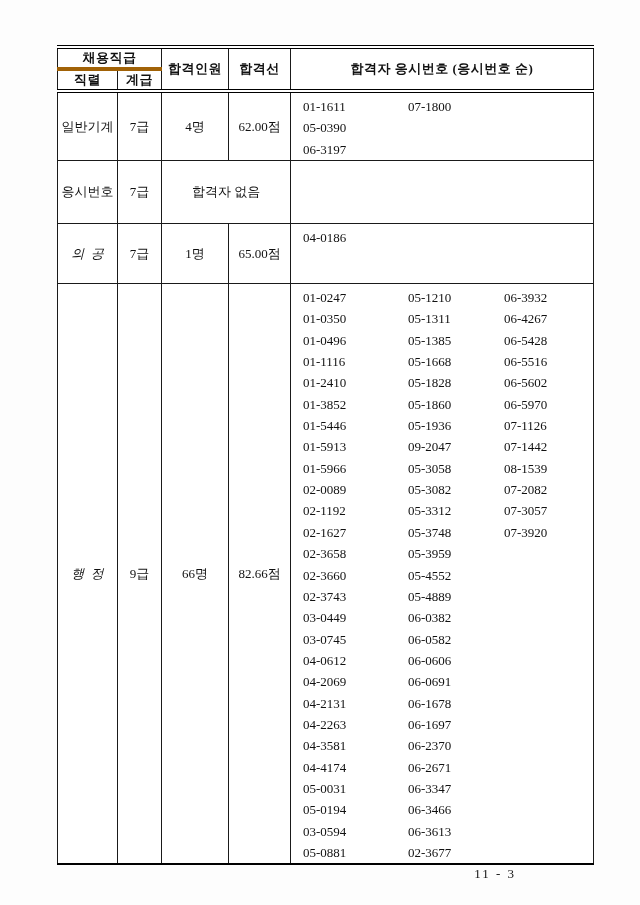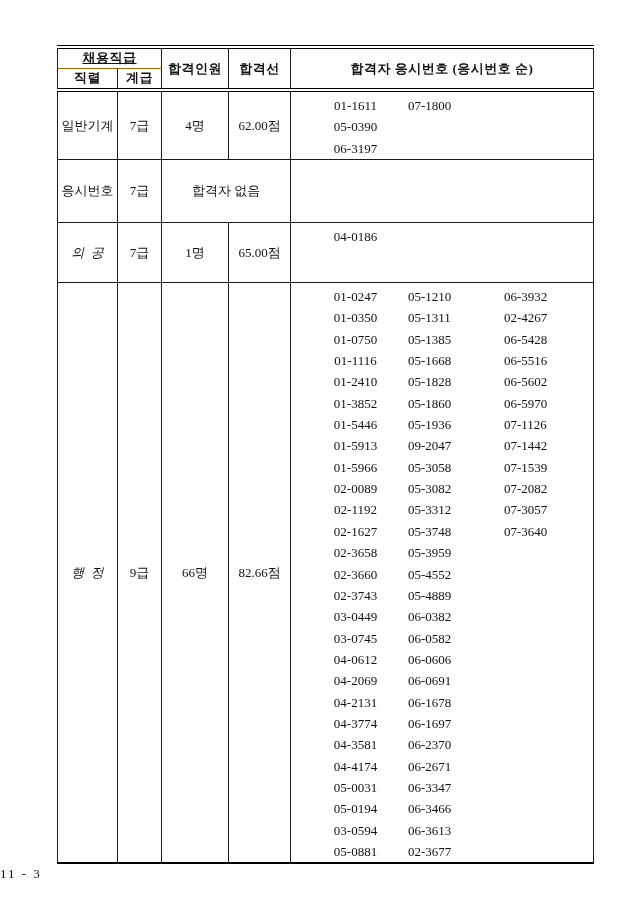--- a/index.html
+++ b/index.html
@@ -40,49 +40,49 @@
     text-align: center;
     background: #fff;
   }
   thead th {
     font-weight: bold;
     letter-spacing: 0.5px;
   }
   thead tr.h1 { height: 21px; }
   thead tr.h2 { height: 22px; }
   thead th[rowspan], thead tr.h2 th { border-bottom: 4px double #000; }
-  thead th.rank-span { border-bottom: 1px solid #a16207; text-decoration: underline; }
+  thead th.rank-span { border-bottom: 4px solid #a16207; }
 
   tbody tr:nth-child(1) { height: 63px; }
   tbody tr:nth-child(2) { height: 63px; }
   tbody tr:nth-child(3) { height: 60px; }
   tbody tr:nth-child(4) { height: 577px; }
 
   td.spread { letter-spacing: 0.5em; padding-left: 0.5em; font-style: italic; }
 
   td.nums { vertical-align: top; text-align: left; }
   .numgrid {
     display: flex;
     padding: 3px 0 0 12px;
   }
   .numcol { display: block; }
-  .numcol-1 { width: 105px; text-align: center; }
+  .numcol-1 { width: 105px; }
   .numcol-2 { width: 96px; }
   .numcol-3 { flex: 1; }
   .num {
     height: 21.35px;
     line-height: 21.35px;
     font-size: 13px;
     white-space: nowrap;
   }
   .page-footer {
     position: absolute;
     left: 0; top: 866px;
     width: 516px;
-    text-align: left;
+    text-align: right;
     font-size: 13px;
     letter-spacing: 2px;
   }
 </style>
 </head>
 <body>
 
 <div class="page">
 
   <table class="results">
@@ -155,39 +155,39 @@
         <tr>
           <td class="spread">행정</td>
           <td>9급</td>
           <td>66명</td>
           <td>82.66점</td>
           <td class="nums">
             <div class="numgrid">
               <div class="numcol numcol-1">
                 <div class="num">01-0247</div>
                 <div class="num">01-0350</div>
-                <div class="num">01-0750</div>
+                <div class="num">01-0496</div>
                 <div class="num">01-1116</div>
                 <div class="num">01-2410</div>
                 <div class="num">01-3852</div>
                 <div class="num">01-5446</div>
                 <div class="num">01-5913</div>
                 <div class="num">01-5966</div>
                 <div class="num">02-0089</div>
                 <div class="num">02-1192</div>
                 <div class="num">02-1627</div>
                 <div class="num">02-3658</div>
                 <div class="num">02-3660</div>
                 <div class="num">02-3743</div>
                 <div class="num">03-0449</div>
                 <div class="num">03-0745</div>
                 <div class="num">04-0612</div>
                 <div class="num">04-2069</div>
                 <div class="num">04-2131</div>
-                <div class="num">04-3774</div>
+                <div class="num">04-2263</div>
                 <div class="num">04-3581</div>
                 <div class="num">04-4174</div>
                 <div class="num">05-0031</div>
                 <div class="num">05-0194</div>
                 <div class="num">03-0594</div>
                 <div class="num">05-0881</div>
               </div>
               <div class="numcol numcol-2">
                 <div class="num">05-1210</div>
                 <div class="num">05-1311</div>
@@ -212,31 +212,31 @@
                 <div class="num">06-1697</div>
                 <div class="num">06-2370</div>
                 <div class="num">06-2671</div>
                 <div class="num">06-3347</div>
                 <div class="num">06-3466</div>
                 <div class="num">06-3613</div>
                 <div class="num">02-3677</div>
               </div>
               <div class="numcol numcol-3">
                 <div class="num">06-3932</div>
-                <div class="num">02-4267</div>
+                <div class="num">06-4267</div>
                 <div class="num">06-5428</div>
                 <div class="num">06-5516</div>
                 <div class="num">06-5602</div>
                 <div class="num">06-5970</div>
                 <div class="num">07-1126</div>
                 <div class="num">07-1442</div>
-                <div class="num">07-1539</div>
+                <div class="num">08-1539</div>
                 <div class="num">07-2082</div>
                 <div class="num">07-3057</div>
-                <div class="num">07-3640</div>
+                <div class="num">07-3920</div>
               </div>
             </div>
           </td>
         </tr>
       </tbody>
   </table>
 
   <div class="page-footer">11 - 3</div>
 
 </div>

